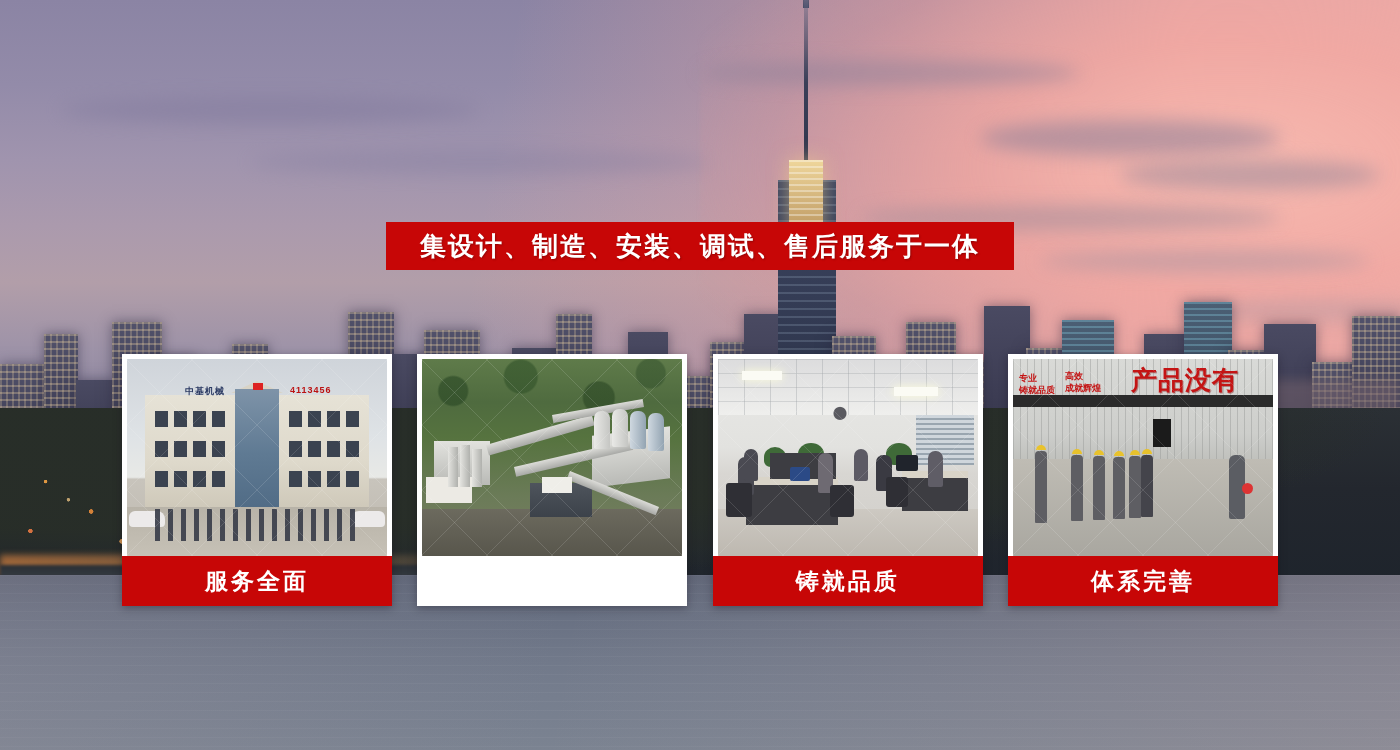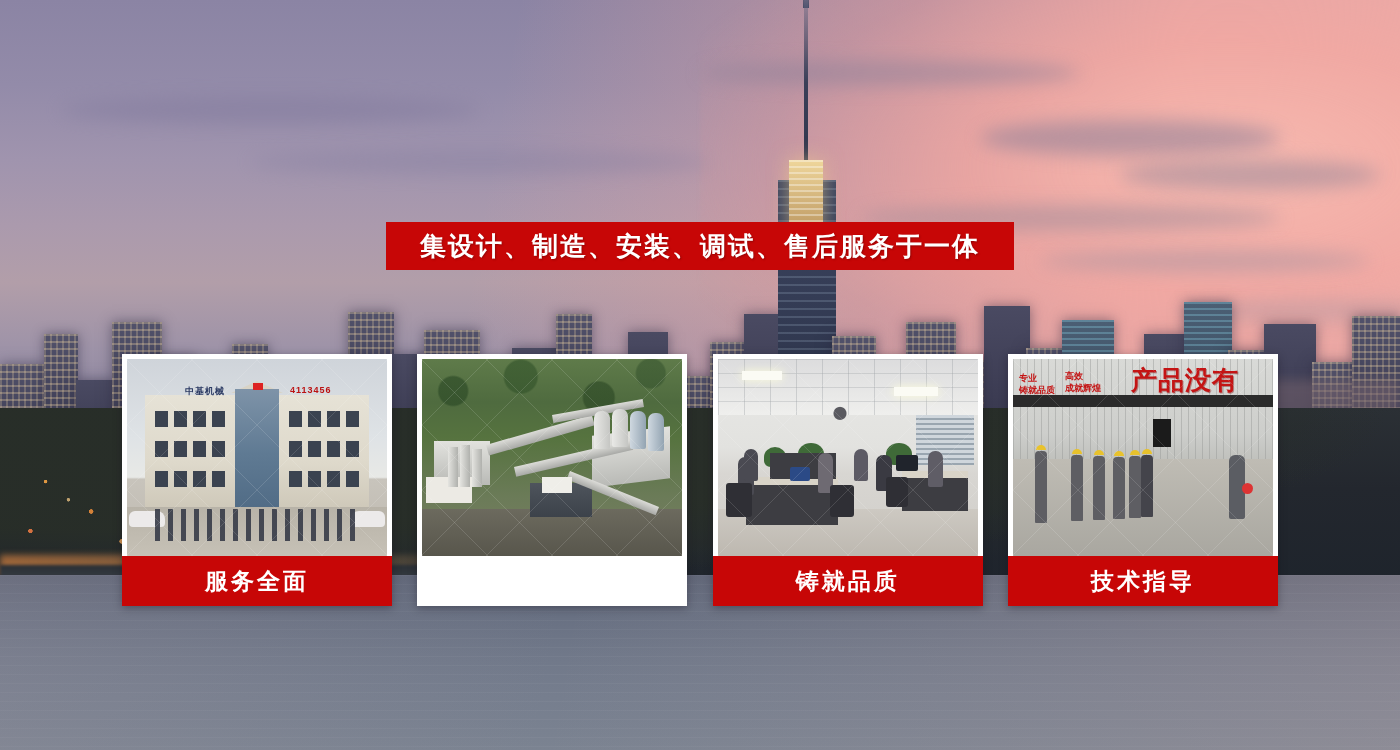--- a/index.html
+++ b/index.html
@@ -472,18 +472,18 @@
         <div class="t4-hat" style="left:101px;top:92px;"></div>
         <div class="t4-worker" style="left:116px;top:97px;height:62px;"></div>
         <div class="t4-hat" style="left:117px;top:91px;"></div>
         <div class="t4-worker" style="left:128px;top:96px;height:62px;background:#44444b;"></div>
         <div class="t4-hat" style="left:129px;top:90px;"></div>
         <div class="t4-boss"></div>
         <div class="t4-helmet"></div>
         <div class="wm"></div>
       </div>
       <div class="card-label">
-        <span>技术指导</span>
+        <span>体系完善</span>
       </div>
     </div>
 
   </div>
 </div>
 
 </body></html>

